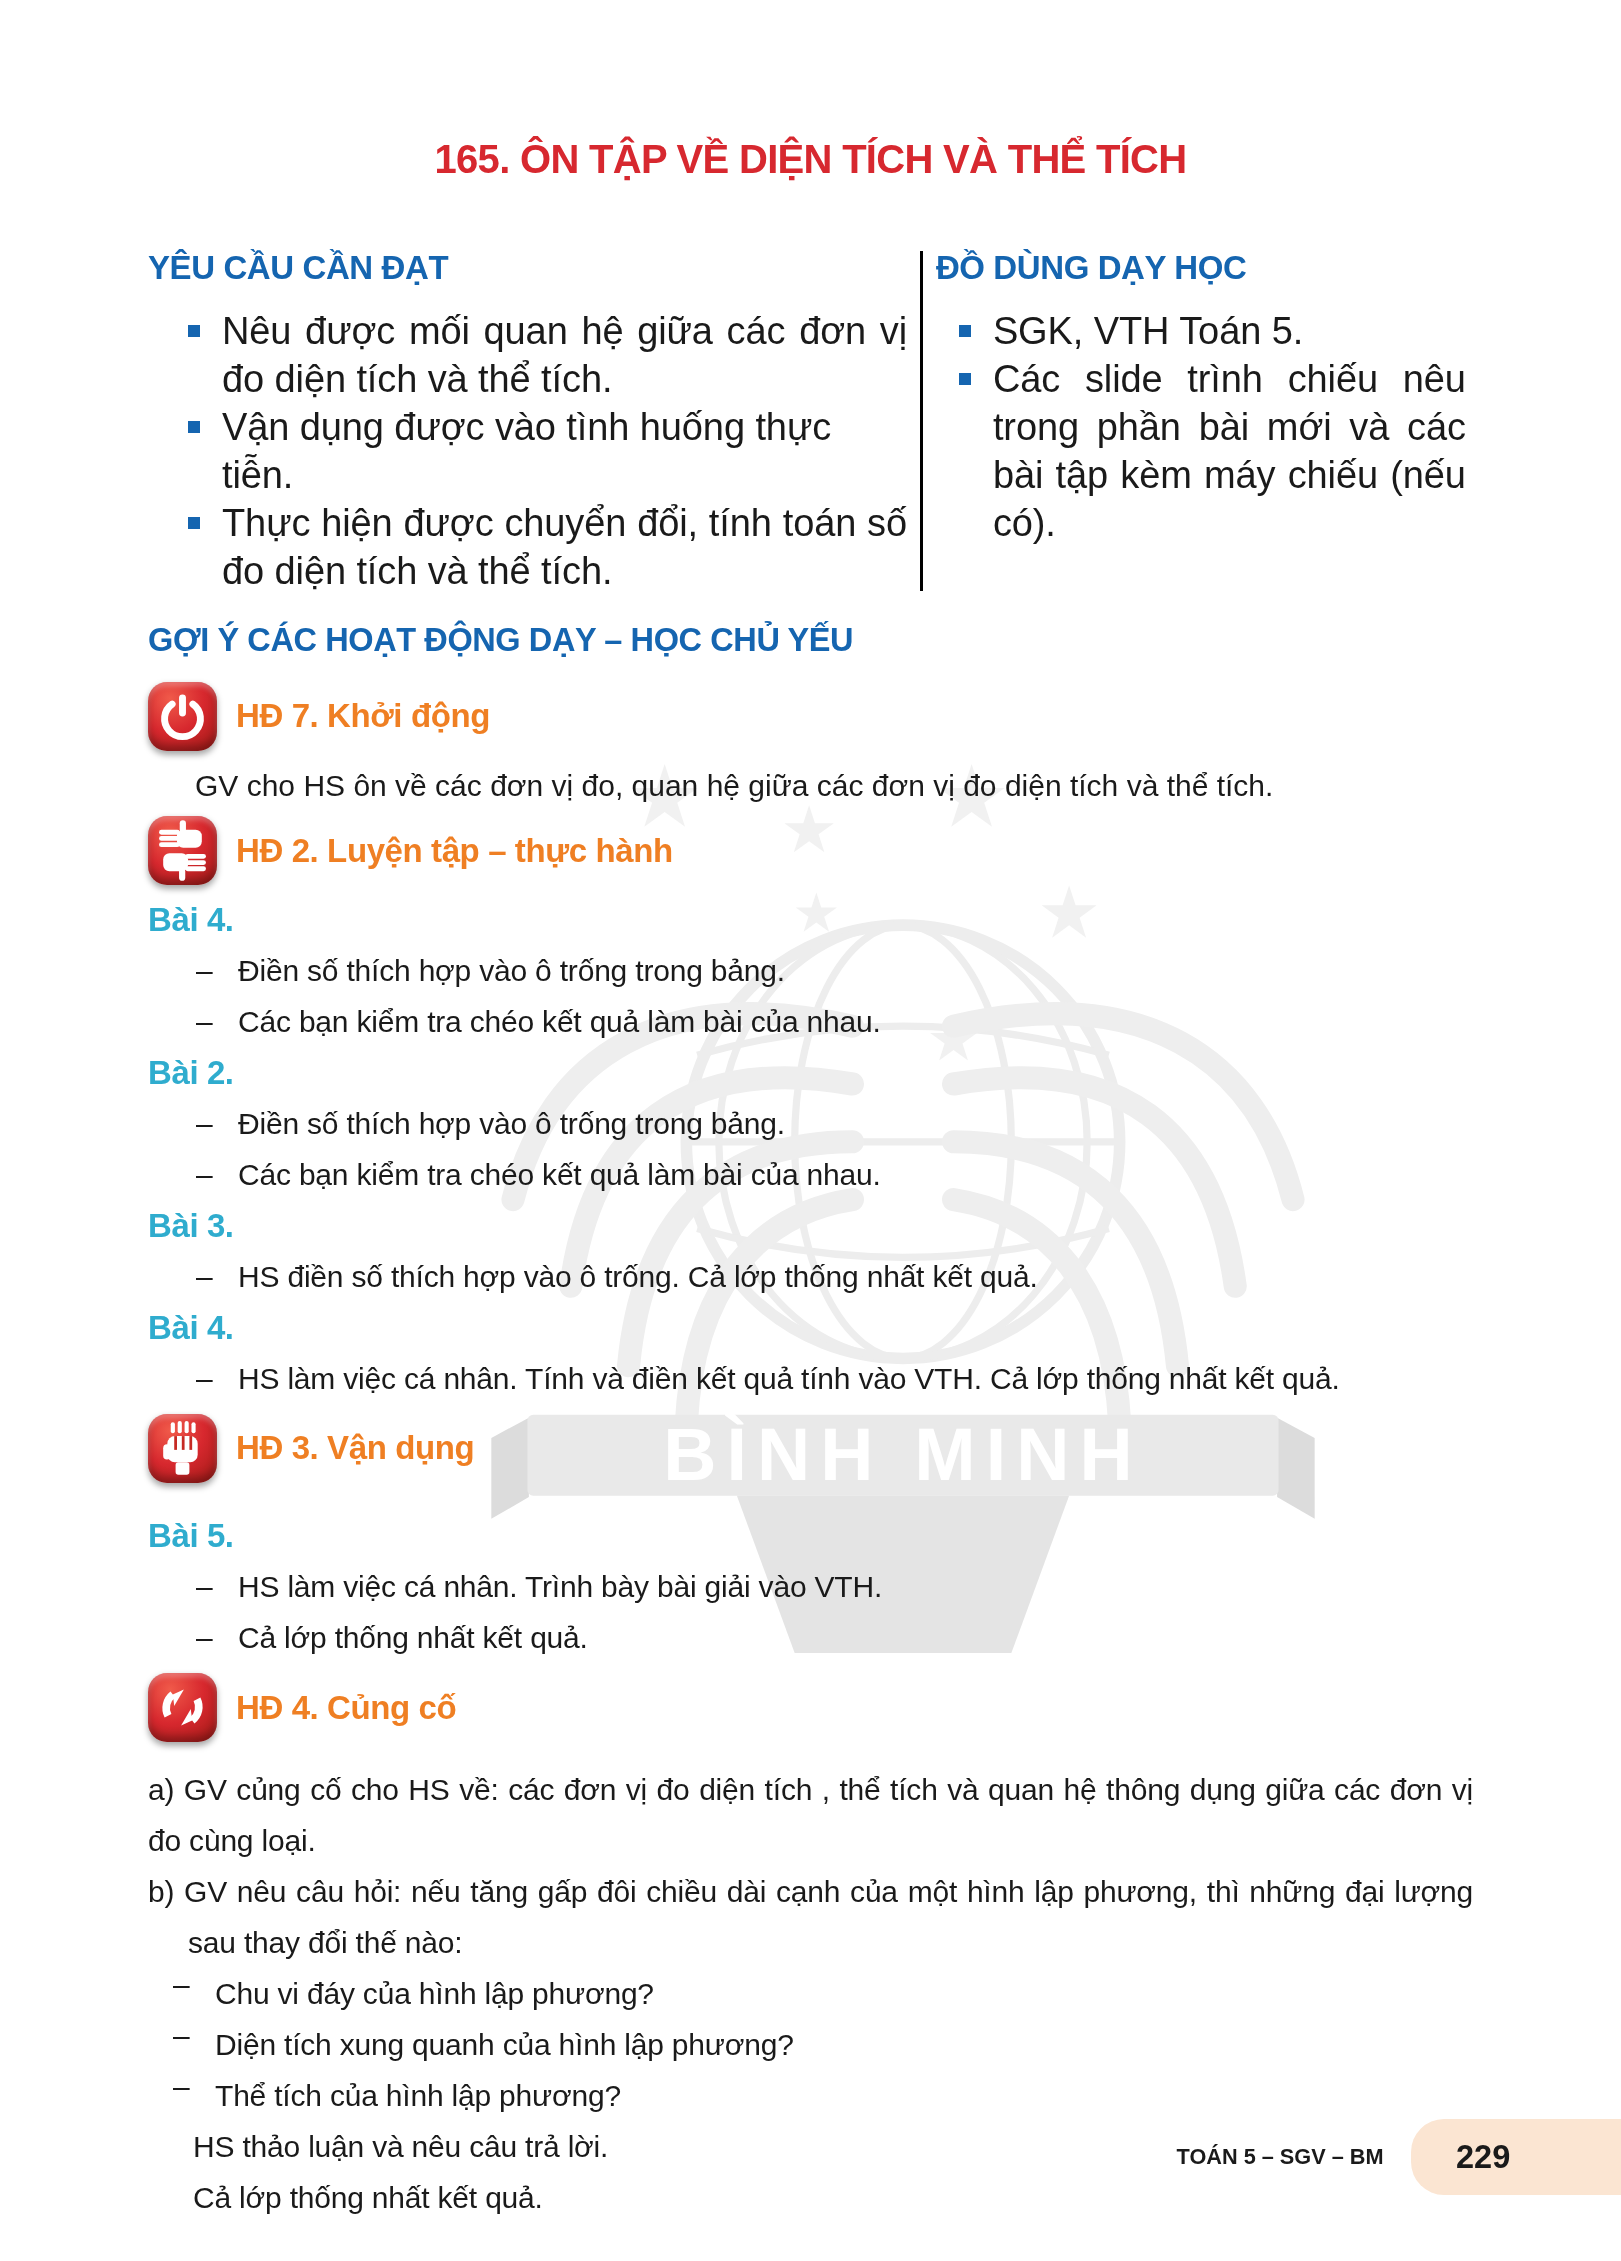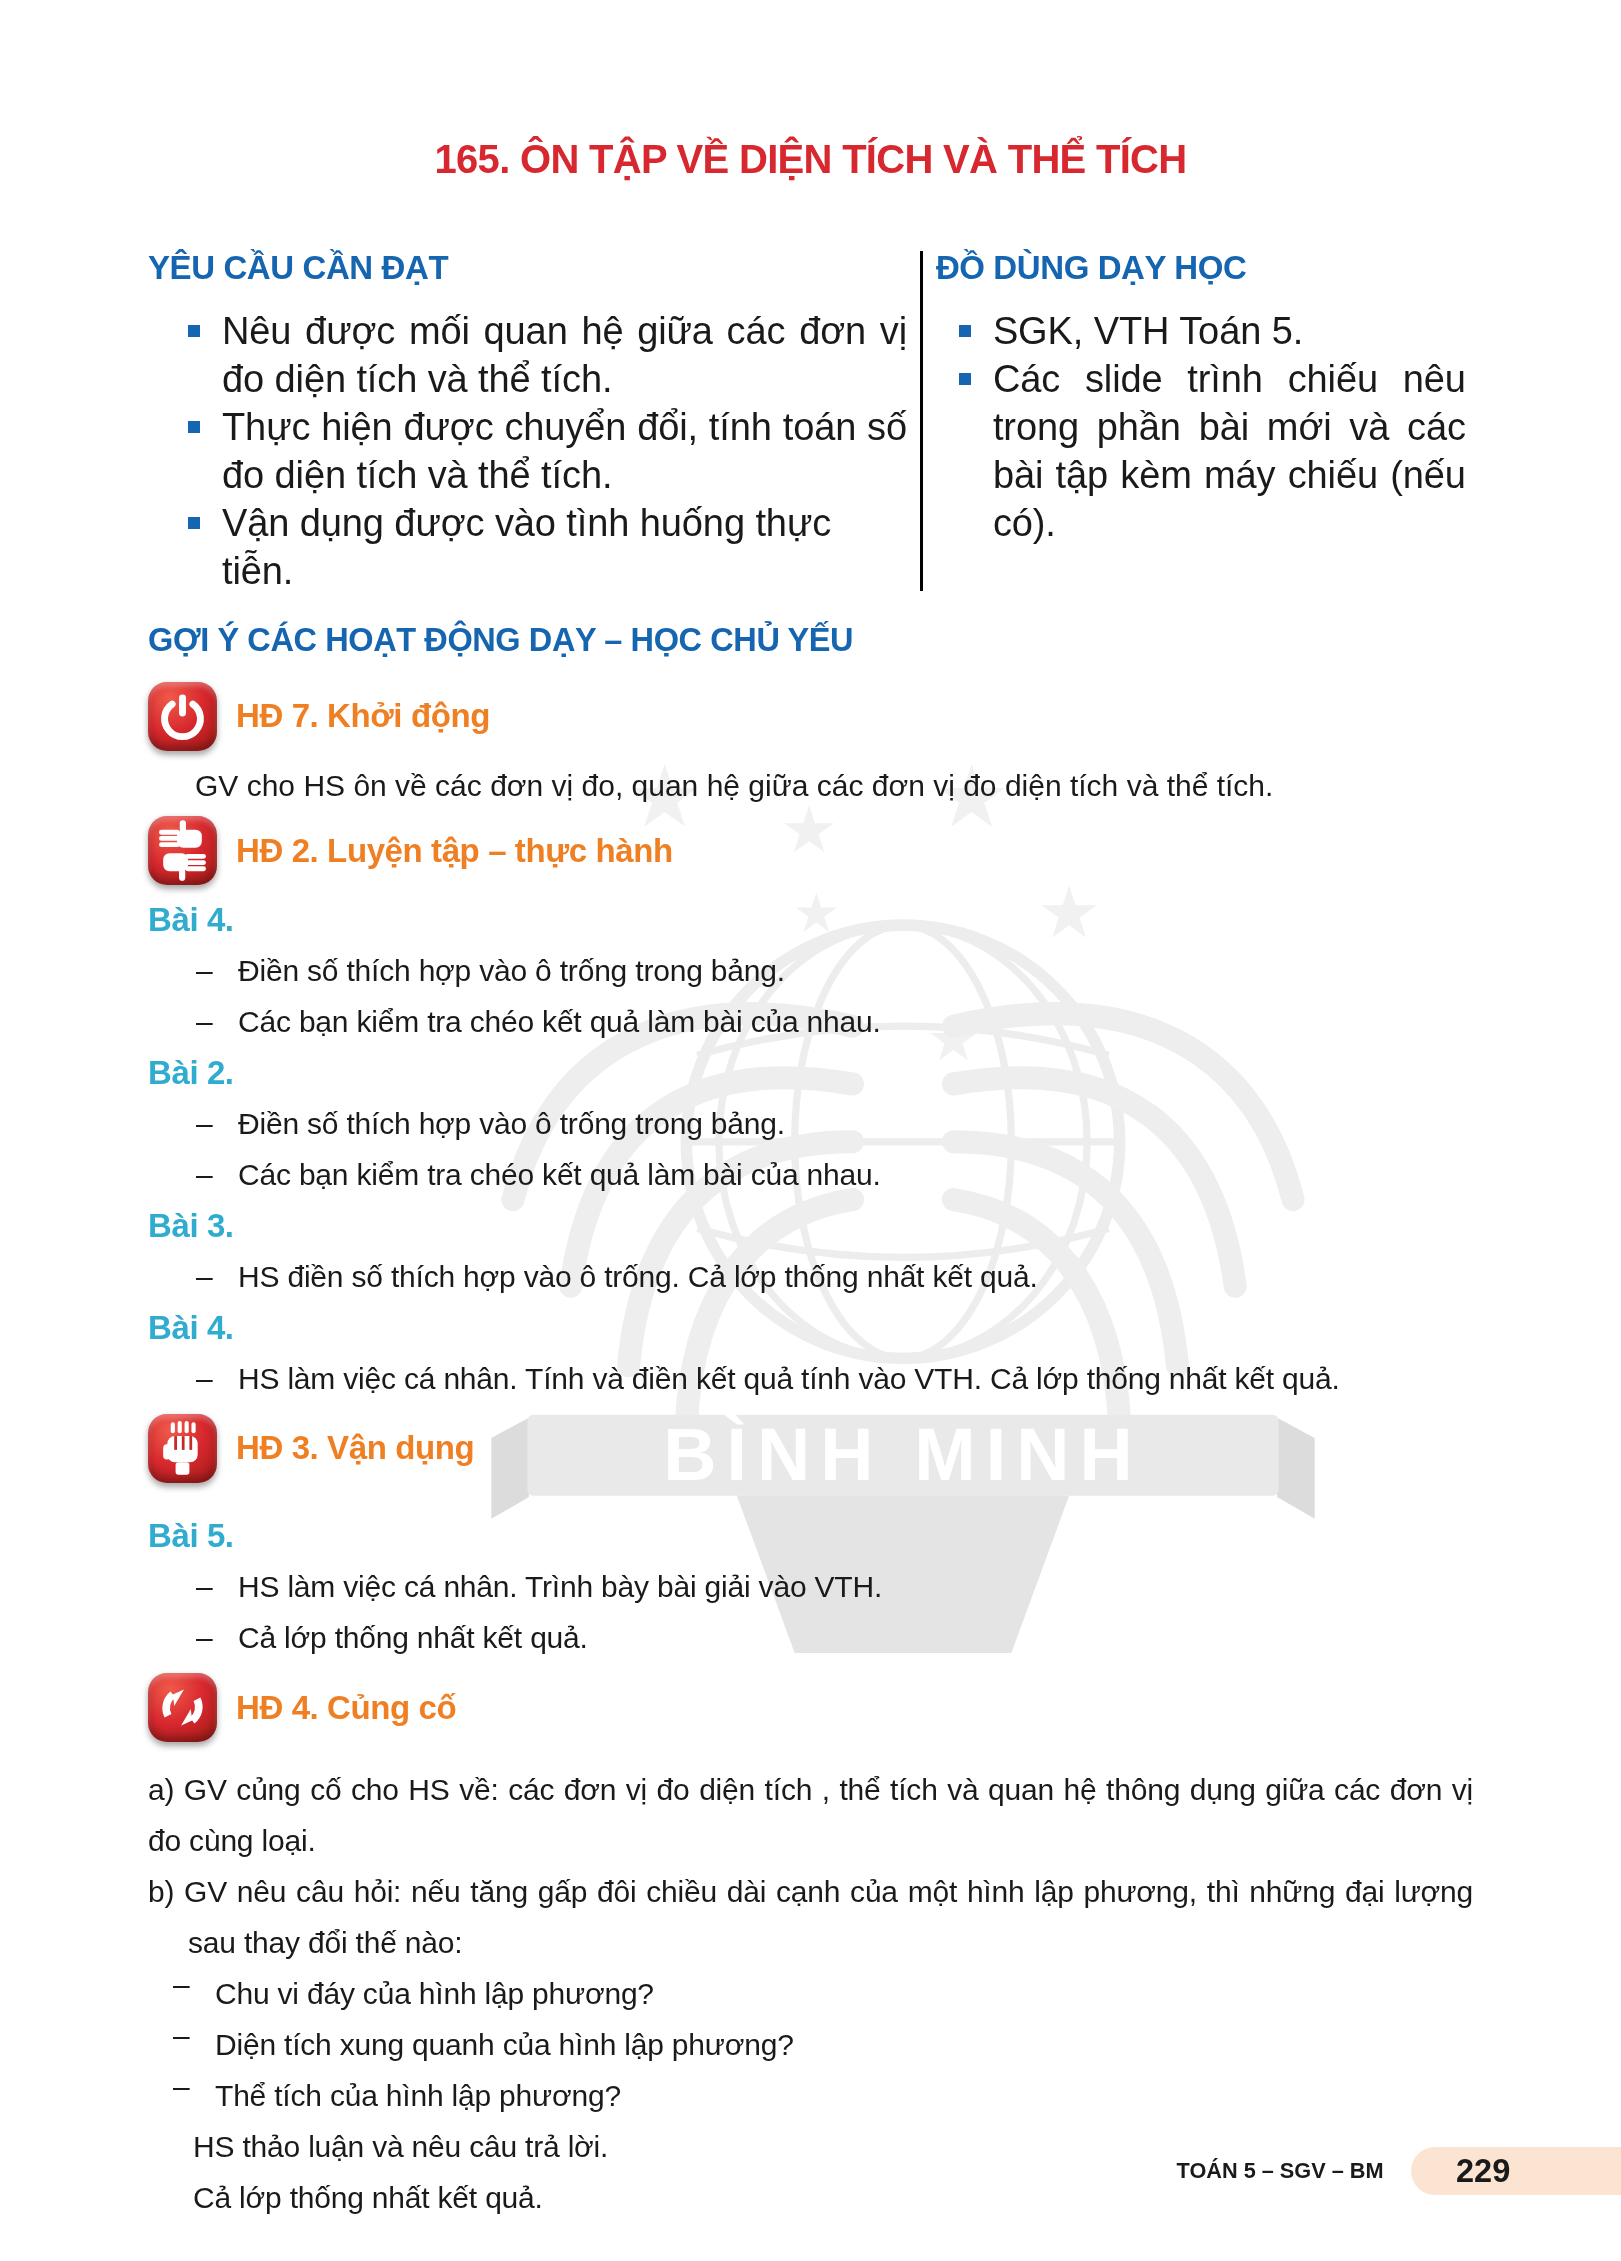--- a/index.html
+++ b/index.html
@@ -61,21 +61,21 @@
   .hd4-block p{margin:0;line-height:51px;}
   .hd4-para-a{text-align:justify;}
   .hd4-para-b{text-align:justify;padding-left:40px;text-indent:-40px;}
   .hd4-dash{display:flex;padding-left:25px;}
   .hd4-dash .dash{flex:none;width:42px;}
   .hd4-closing{padding-left:45px;}
   
   .footer{position:absolute;right:0;bottom:66px;display:flex;align-items:center;z-index:2;}
   .footer-label{font-size:21.7px;font-weight:bold;letter-spacing:0;margin-right:27.5px;}
   .page-badge{
-    width:210px;height:48px;background:#fbe5d2;border-radius:33px 0 0 33px;
+    width:210px;height:76px;background:#fbe5d2;border-radius:33px 0 0 33px;
     display:flex;align-items:center;
   }
   .page-badge span{font-size:32.5px;font-weight:bold;margin-left:45px;}
   svg text.wm-text{font-family:"Liberation Sans", sans-serif;font-weight:bold;}
 </style>
 </head>
 <body>
 
 <div class="watermark">
   <svg width="910" height="954" viewBox="0 0 1260 1320">
@@ -119,27 +119,27 @@
 
   <h1 class="title">165. ÔN TẬP VỀ DIỆN TÍCH VÀ THỂ TÍCH</h1>
 
   <div class="columns">
     <div class="col-left">
       <h2 class="col-heading">YÊU CẦU CẦN ĐẠT</h2>
       <div class="sq-item">
         <span class="sq"></span>
         <p>Nêu được mối quan hệ giữa các đơn vị đo diện tích và thể tích.</p>
       </div>
+      <div class="sq-item single">
+        <span class="sq"></span>
+        <p>Vận dụng được vào tình huống thực tiễn.</p>
+      </div>
       <div class="sq-item">
         <span class="sq"></span>
         <p>Thực hiện được chuyển đổi, tính toán số đo diện tích và thể tích.</p>
-      </div>
-      <div class="sq-item single">
-        <span class="sq"></span>
-        <p>Vận dụng được vào tình huống thực tiễn.</p>
       </div>
     </div>
     <div class="col-divider"></div>
     <div class="col-right">
       <h2 class="col-heading">ĐỒ DÙNG DẠY HỌC</h2>
       <div class="sq-item single">
         <span class="sq"></span>
         <p>SGK, VTH Toán 5.</p>
       </div>
       <div class="sq-item">

